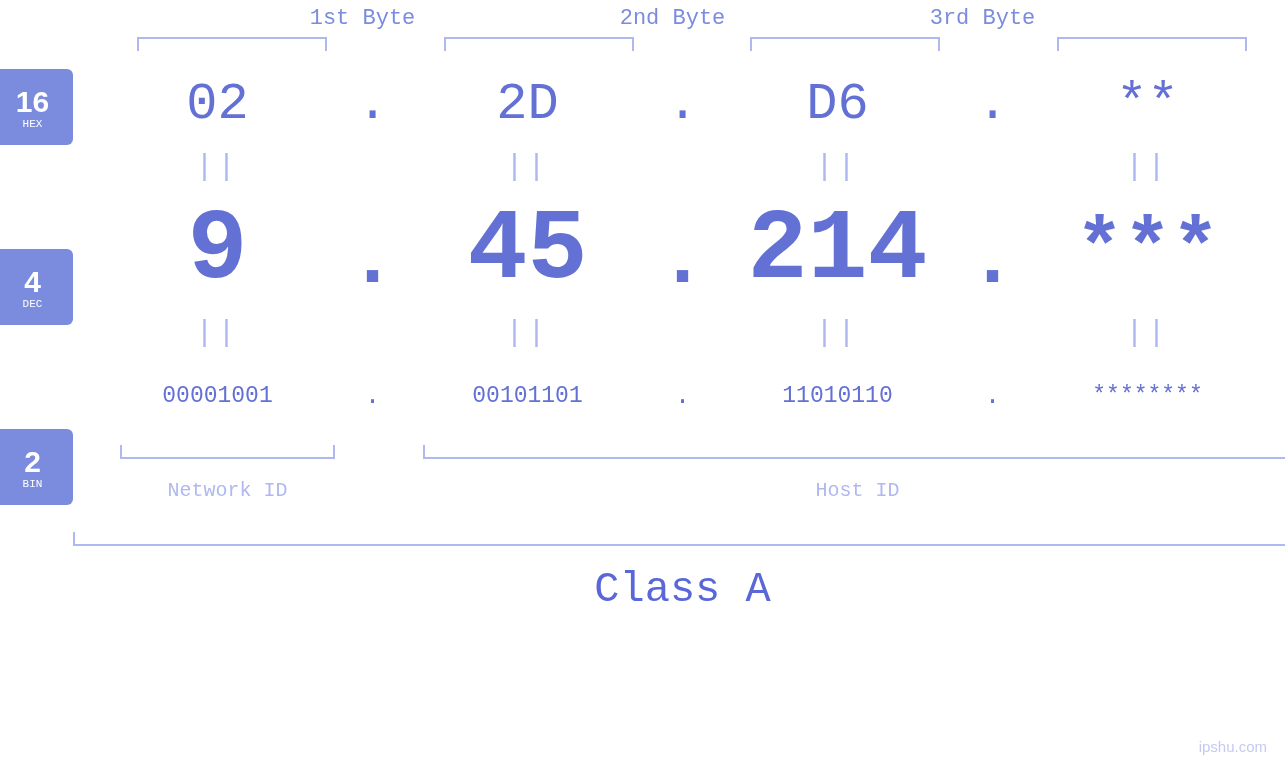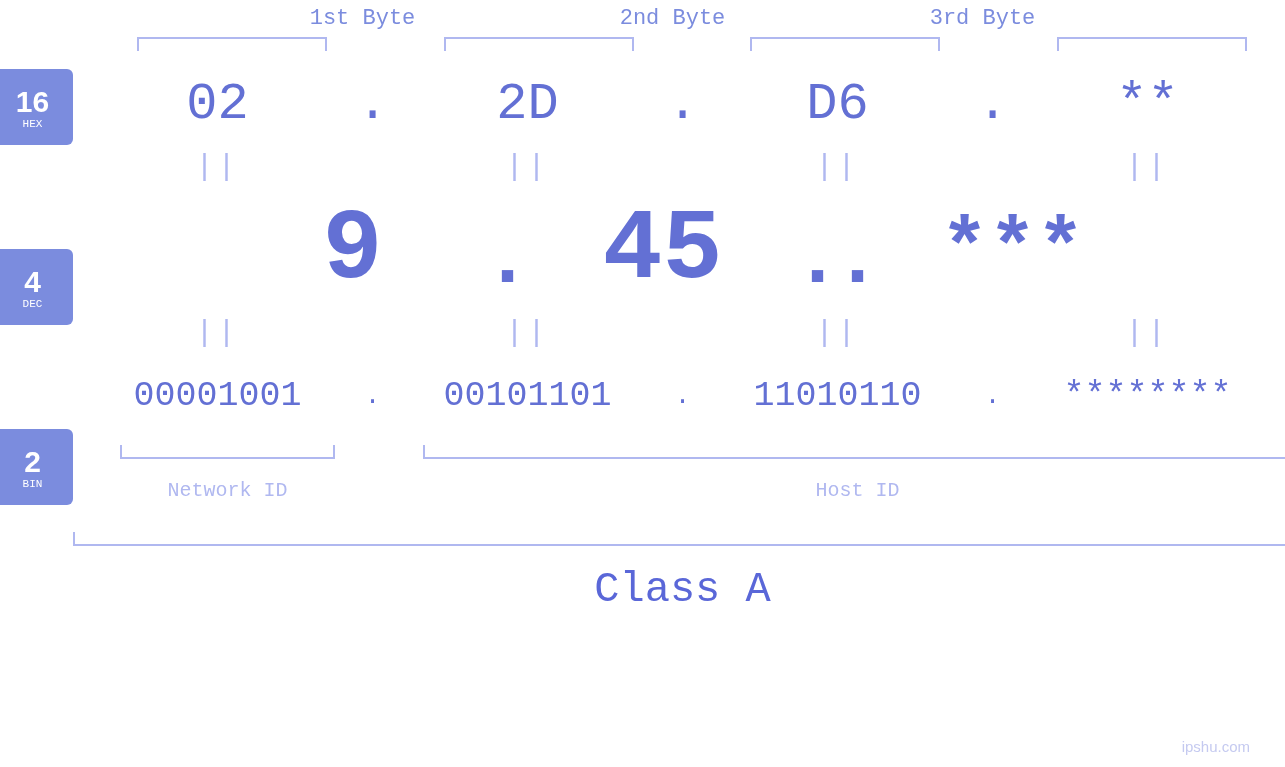--- a/index.html
+++ b/index.html
@@ -142,21 +142,21 @@
       width: 40px;
       text-align: center;
       color: #6370d4;
       display: flex;
       align-items: center;
       justify-content: center;
     }
 
     .hex-val { font-size: 52px; }
     .dec-val { font-size: 100px; font-weight: bold; }
-    .bin-val { font-size: 35px; }
+    .bin-val { font-size: 23px; }
 
     .hex-dot { font-size: 52px; }
     .dec-dot { font-size: 80px; font-weight: bold; margin-top: 20px; }
     .bin-dot { font-size: 26px; }
 
     .eq-cell {
       width: 270px;
       text-align: center;
       color: #b0b8f0;
       font-size: 30px;
@@ -188,21 +188,21 @@
     .class-label {
       color: #5a67d8;
       font-size: 42px;
       margin-top: 20px;
       font-family: 'Courier New', Courier, monospace;
     }
 
     .watermark {
       position: absolute;
       bottom: 12px;
-      right: 35px;
+      right: 18px;
       color: #c5caf0;
       font-size: 15px;
       font-family: Arial, sans-serif;
       margin-top: 38px;
     }
 
     
     .lbox-spacer {
       height: 36px;
     }
@@ -280,20 +280,21 @@
         <div class="eq-cell">||</div>
         <div class="eq-dot-cell"></div>
         <div class="eq-cell">||</div>
       </div>
 
       <div class="data-row dec-row">
         <div class="byte-cell dec-val">9</div>
         <div class="dot-cell dec-dot">.</div>
         <div class="byte-cell dec-val">45</div>
         <div class="dot-cell dec-dot">.</div>
+        <div class="byte-cell dec-val">214</div>
         <div class="dot-cell dec-dot">.</div>
         <div class="byte-cell dec-val" style="font-size:80px;">***</div>
       </div>
 
       <div class="equals-row">
         <div class="eq-cell">||</div>
         <div class="eq-dot-cell"></div>
         <div class="eq-cell">||</div>
         <div class="eq-dot-cell"></div>
         <div class="eq-cell">||</div>

